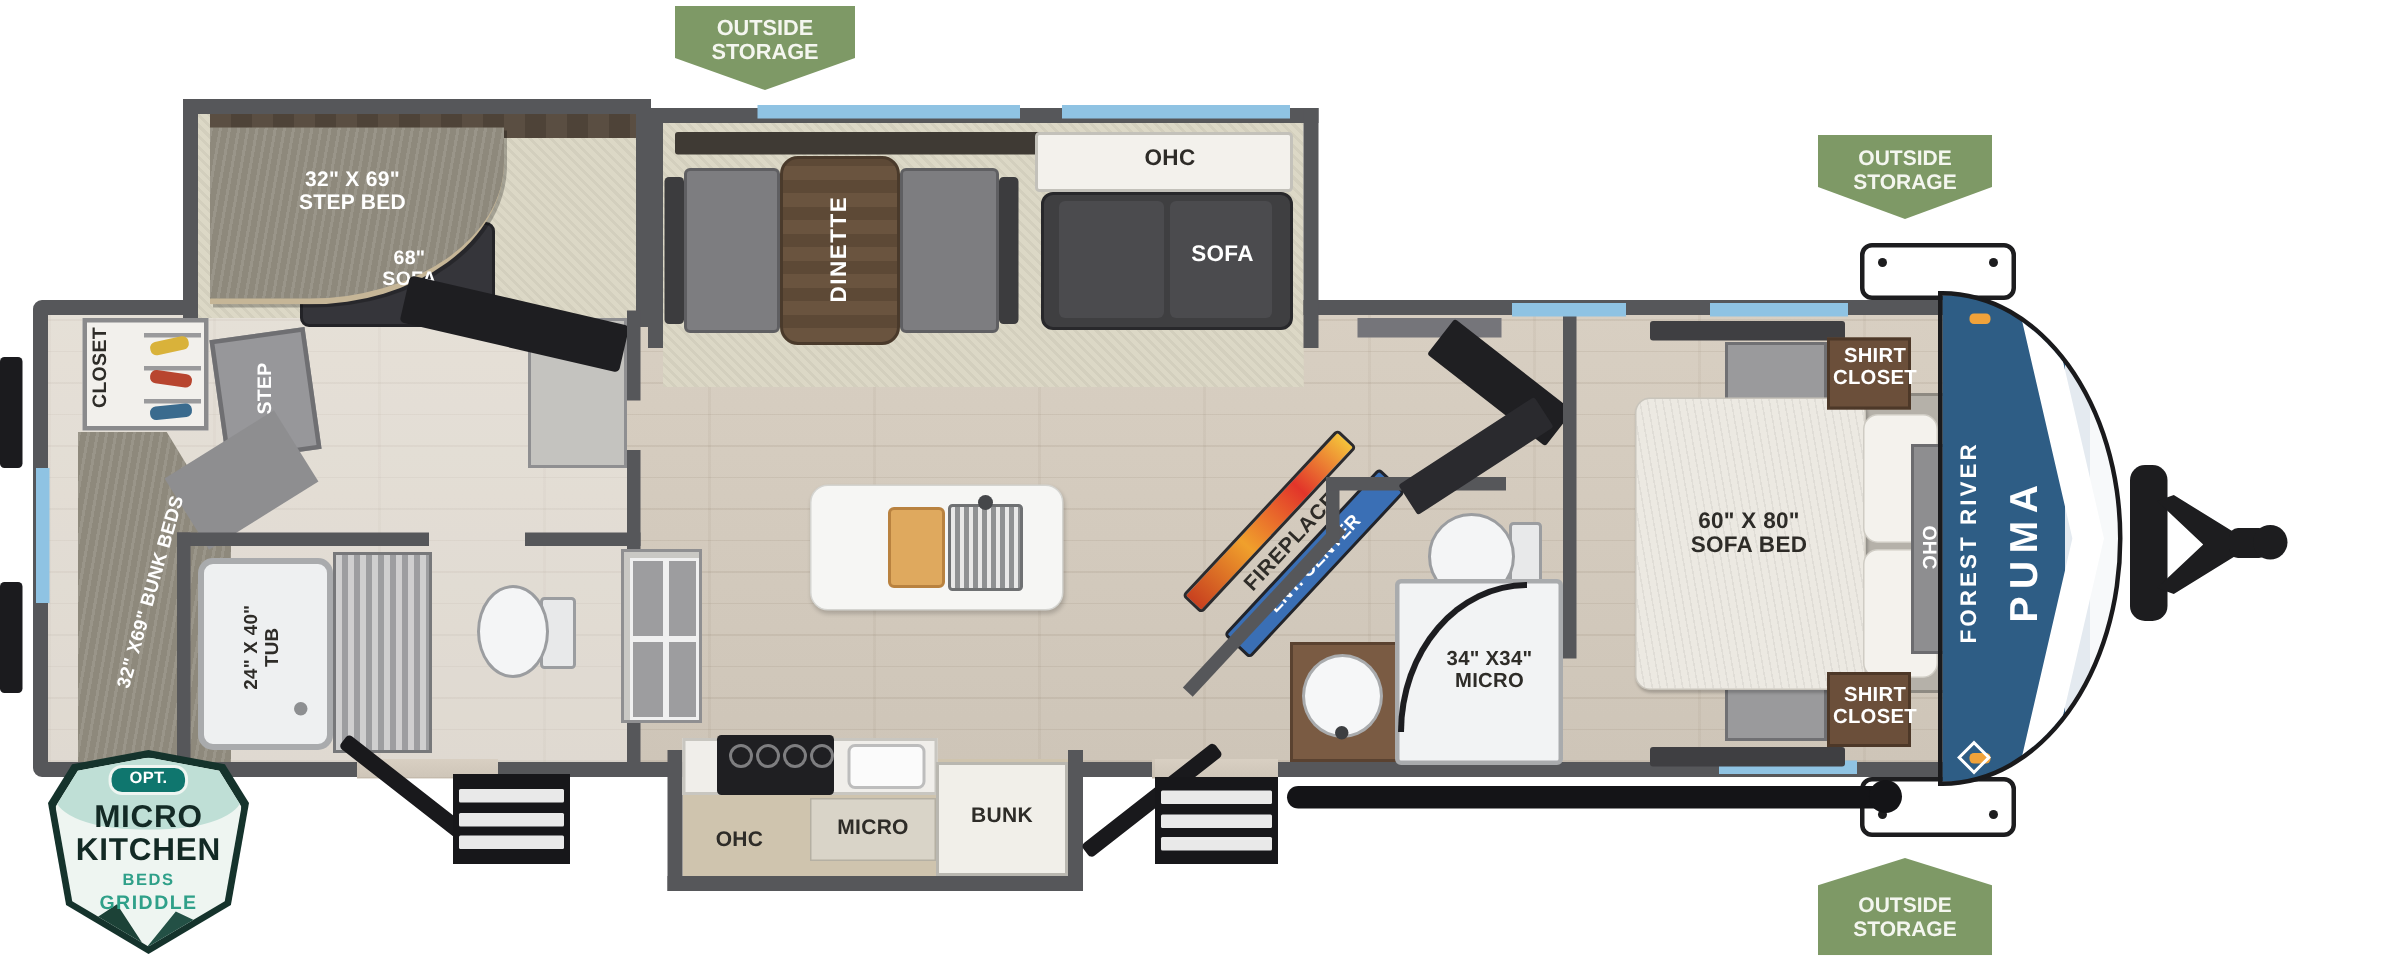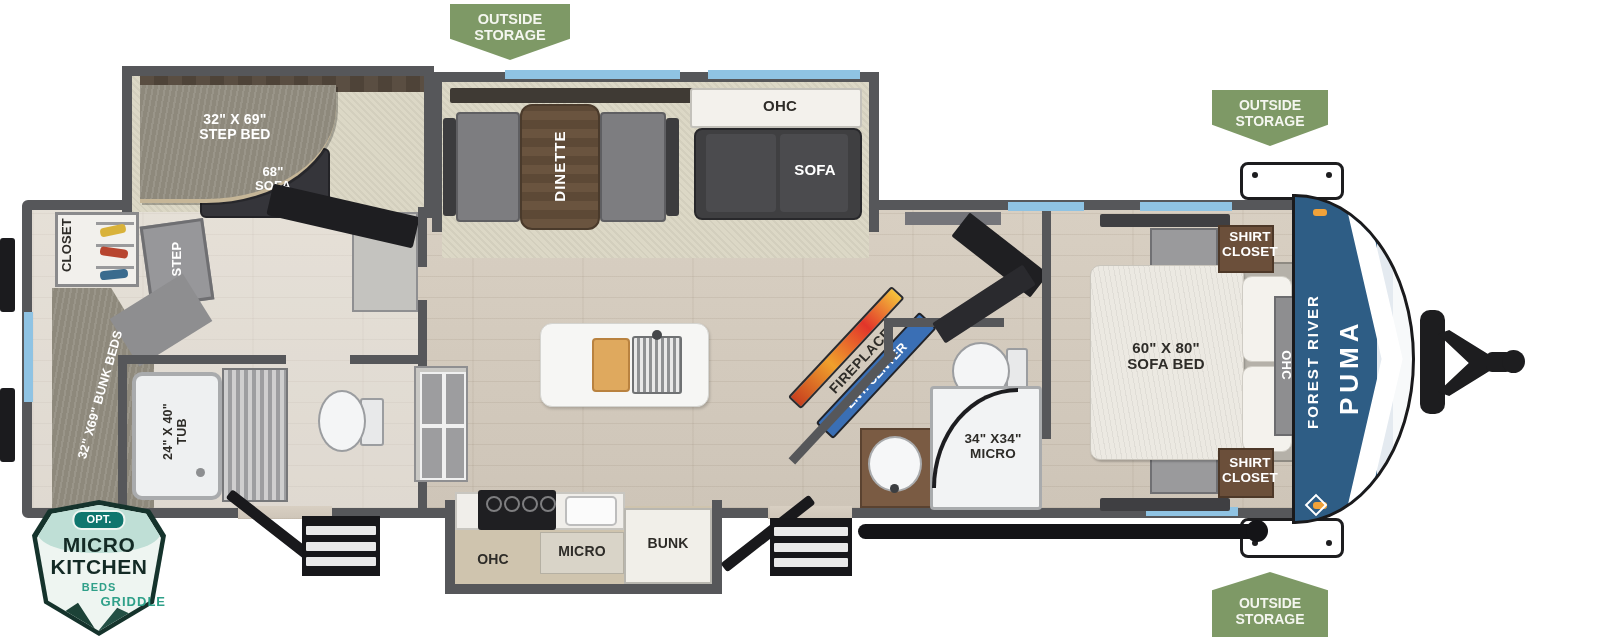--- a/index.html
+++ b/index.html
@@ -263,16 +263,16 @@
     <div style="position:absolute;inset:0;background:#15332c;clip-path:polygon(50% 0,88% 7%,100% 26%,91% 76%,50% 100%,9% 76%,0 26%,12% 7%);"></div>
     <div style="position:absolute;inset:5px;background:#eef5f1;clip-path:polygon(50% 0,88% 7%,100% 26%,91% 76%,50% 100%,9% 76%,0 26%,12% 7%);overflow:hidden;">
       <div style="position:absolute;left:0;top:0;width:100%;height:38%;background:#bfdfd6;border-radius:0 0 45% 45%;"></div>
       <div style="position:absolute;left:-8px;bottom:-4px;width:70px;height:46px;background:#1c4237;clip-path:polygon(0 100%,0 20%,45% 55%,70% 30%,100% 100%);"></div>
       <div style="position:absolute;right:-8px;bottom:-4px;width:74px;height:42px;background:#235045;clip-path:polygon(0 100%,30% 35%,60% 60%,100% 15%,100% 100%);"></div>
     </div>
     <div class="lbl" style="position:absolute;left:50%;top:10px;transform:translateX(-50%);background:#0f766e;color:#fff;font-size:11px;padding:2px 12px;border-radius:9px;border:2px solid #eef5f1;">OPT.</div>
     <div class="lbl" style="position:absolute;left:0;top:34px;width:100%;font-size:21px;color:#132a25;letter-spacing:.5px;">MICRO</div>
     <div class="lbl" style="position:absolute;left:0;top:56px;width:100%;font-size:21px;color:#132a25;letter-spacing:.5px;">KITCHEN</div>
     <div class="lbl" style="position:absolute;left:0;top:82px;width:100%;font-size:11px;color:#2fa089;letter-spacing:1px;">BEDS</div>
-    <div class="lbl" style="position:absolute;left:0;top:95px;width:100%;font-size:13px;color:#2fa089;letter-spacing:1px;text-align:right;">GRIDDLE</div>
+    <div class="lbl" style="position:absolute;left:0;top:95px;width:100%;font-size:13px;color:#2fa089;letter-spacing:1px;">GRIDDLE</div>
   </div>
 
 </div>
 
 </body></html>

